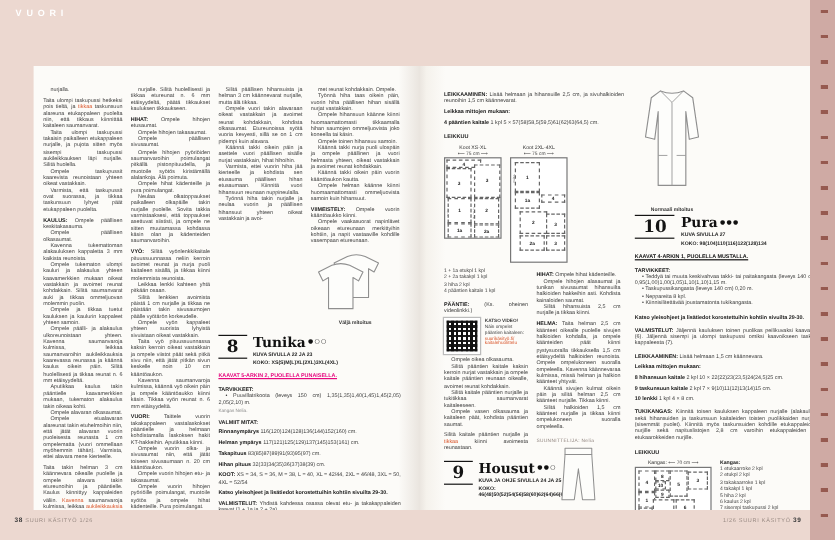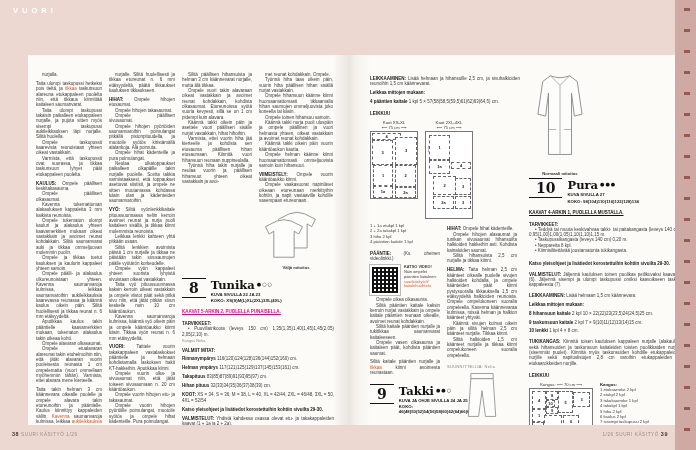--- a/index.html
+++ b/index.html
@@ -250,21 +250,21 @@
           <div class="mt2">
               <p class="para">Ompele oikea olkasauma.</p>
               <p class="para">Silitä pääntien kaitale kaksin kerroin nurjat vastakkain ja ompele kaitale pääntien reunaan oikealle, avoimet reunat kohdakkain.</p>
               <p class="para">Silitä kaitale pääntien nurjalle ja tukitikkaa saumanvarat kaitaleeseen.</p>
               <p class="para">Ompele vasen olkasauma ja kaitaleen päät, kohdista pääntien saumat.</p>
               <p class="para lead"><span>Silitä kaitale pääntien nurjalle ja </span><span class="acc">tikkaa</span><span> kiinni avoimesta reunastaan.</span></p>
             </div>
           <div class="sec-head">
             <div class="num-box">9</div>
             <div>
-              <div class="sec-title"><span>Takki</span><span class="dots">●●○</span></div>
+              <div class="sec-title"><span>Housut</span><span class="dots">●●○</span></div>
               <div class="kuva">KUVA JA OHJE SIVULLA 24 JA 25</div>
               <div class="kuva">KOKO: 46(48)50(52)54(56)58(60)62(64)66(68)</div>
             </div>
           </div>
         </div>
         <div class="col" style="width:70px">
           <div>
               <p class="para lead"><b>HIHAT:</b> Ompele hihat kädenteille.</p>
               <p class="para">Ompele hihojen alasaumat ja tunikan sivusaumat hihansuilta halkioiden hakkeihin asti. Kohdista kainaloiden saumat.</p>
               <p class="para">Silitä hihansuista 2,5 cm nurjalle ja tikkaa kiinni.</p>

